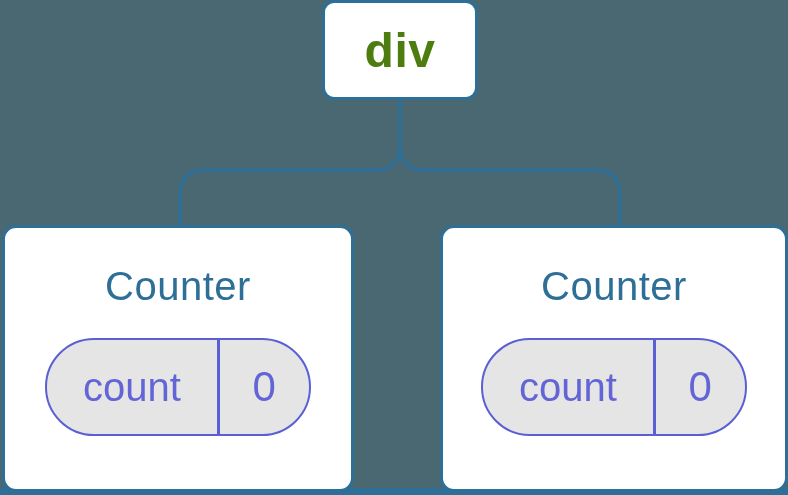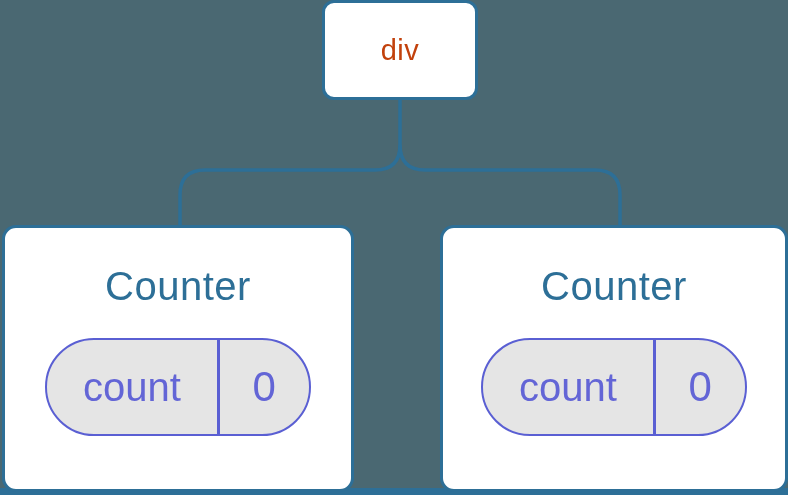--- a/index.html
+++ b/index.html
@@ -44,23 +44,23 @@
     box-sizing: border-box;
     background: #FFFFFF;
     border: 3px solid #2D6F97;
     border-radius: 12px;
     display: flex;
     align-items: center;
     justify-content: center;
     z-index: 2;
   }
   .root-label {
-    font-size: 29px;
-    font-weight: 400;
-    color: #c2410c;
+    font-size: 48px;
+    font-weight: 700;
+    color: #4d7c0f;
     letter-spacing: 0.5px;
   }
   .card {
     position: absolute;
     top: 225px;
     height: 267px;
     box-sizing: border-box;
     background: #FFFFFF;
     border: 3px solid #2D6F97;
     border-radius: 14px;

